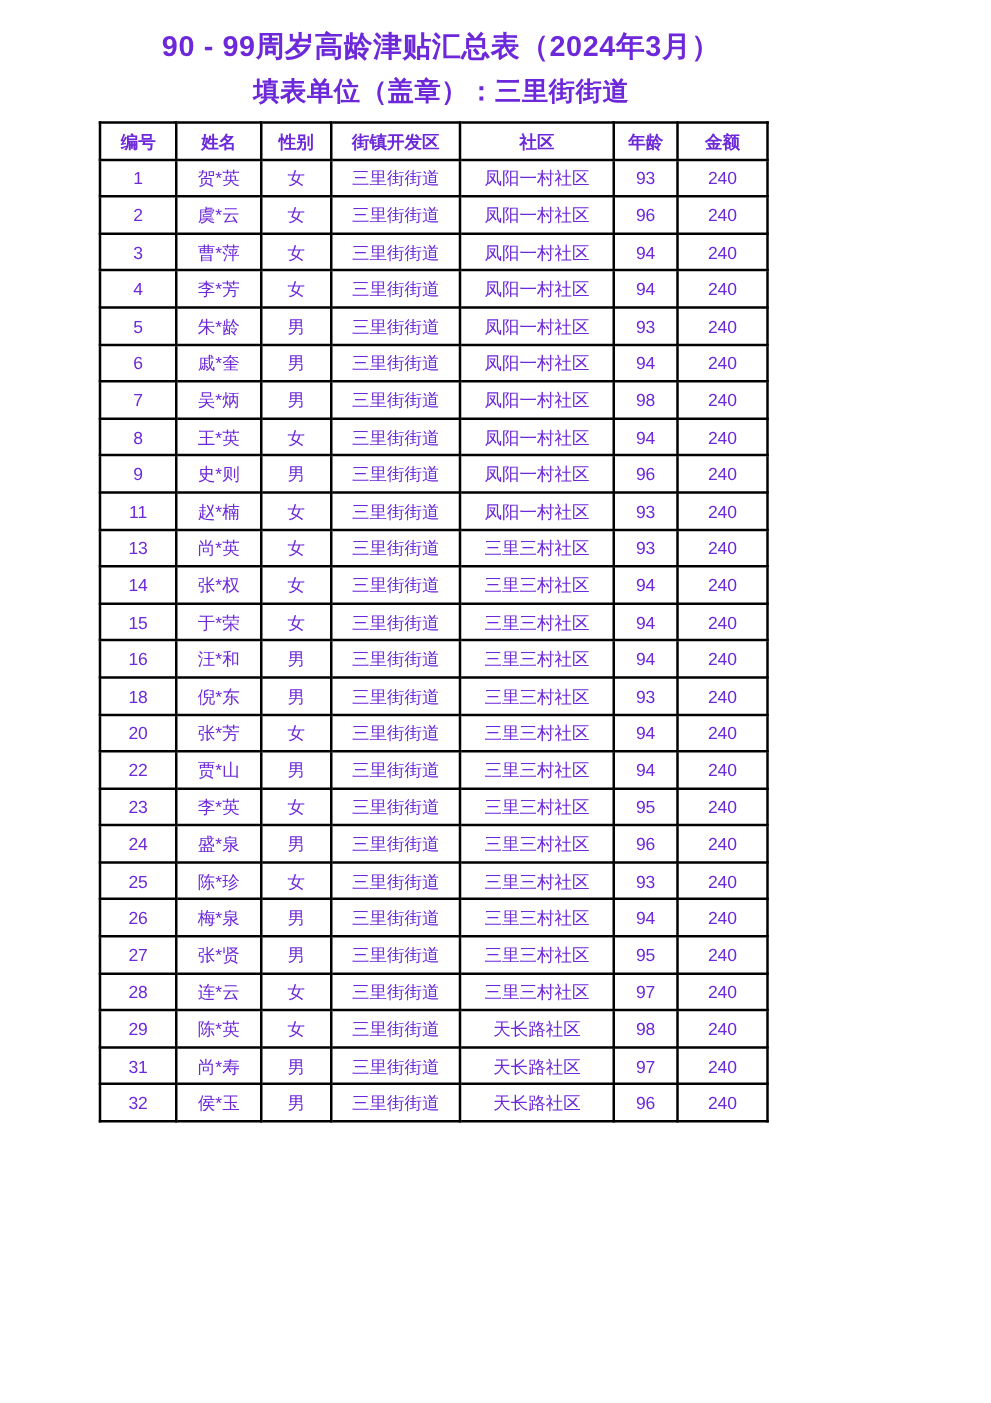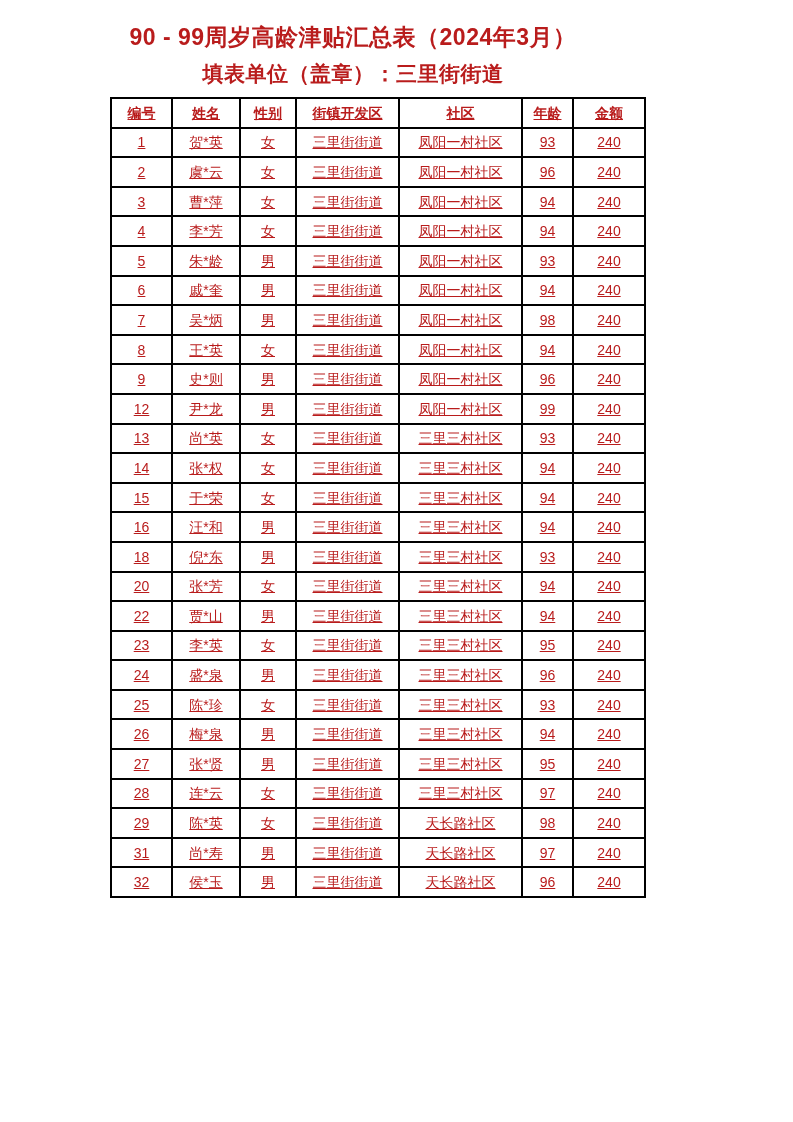--- a/index.html
+++ b/index.html
@@ -6,21 +6,21 @@
     margin: 0;
     padding: 0;
     background: #ffffff;
   }
   .page {
     position: relative;
     width: 793px;
     height: 1122px;
     background: #ffffff;
     font-family: "Liberation Sans", sans-serif;
-    color: #b91c1c;
+    color: #6d28d9;
     overflow: hidden;
   }
   .titles {
     width: 706px;
     padding-top: 24px;
     text-align: center;
   }
   .title {
     font-size: 23px;
     font-weight: bold;
@@ -28,26 +28,25 @@
     letter-spacing: 0.5px;
   }
   .subtitle {
     margin-top: 12px;
     font-size: 21px;
     font-weight: bold;
     line-height: 24px;
     letter-spacing: 0.5px;
   }
   table.summary-table {
-    margin-left: 110px;
+    margin-left: 79px;
     margin-top: 11px;
     width: 534px;
     table-layout: fixed;
     border-collapse: collapse;
-    text-decoration: underline;
   }
   table.summary-table tr {
     height: 29.6px;
   }
   table.summary-table th,
   table.summary-table td {
     border: 2px solid #000000;
     text-align: center;
     vertical-align: middle;
     padding: 0;
@@ -169,26 +168,26 @@
         <tr>
           <td>9</td>
           <td>史*则</td>
           <td>男</td>
           <td>三里街街道</td>
           <td>凤阳一村社区</td>
           <td>96</td>
           <td>240</td>
         </tr>
         <tr>
-          <td>12</td>
-          <td>尹*龙</td>
-          <td>男</td>
-          <td>三里街街道</td>
-          <td>凤阳一村社区</td>
-          <td>99</td>
+          <td>11</td>
+          <td>赵*楠</td>
+          <td>女</td>
+          <td>三里街街道</td>
+          <td>凤阳一村社区</td>
+          <td>93</td>
           <td>240</td>
         </tr>
         <tr>
           <td>13</td>
           <td>尚*英</td>
           <td>女</td>
           <td>三里街街道</td>
           <td>三里三村社区</td>
           <td>93</td>
           <td>240</td>

